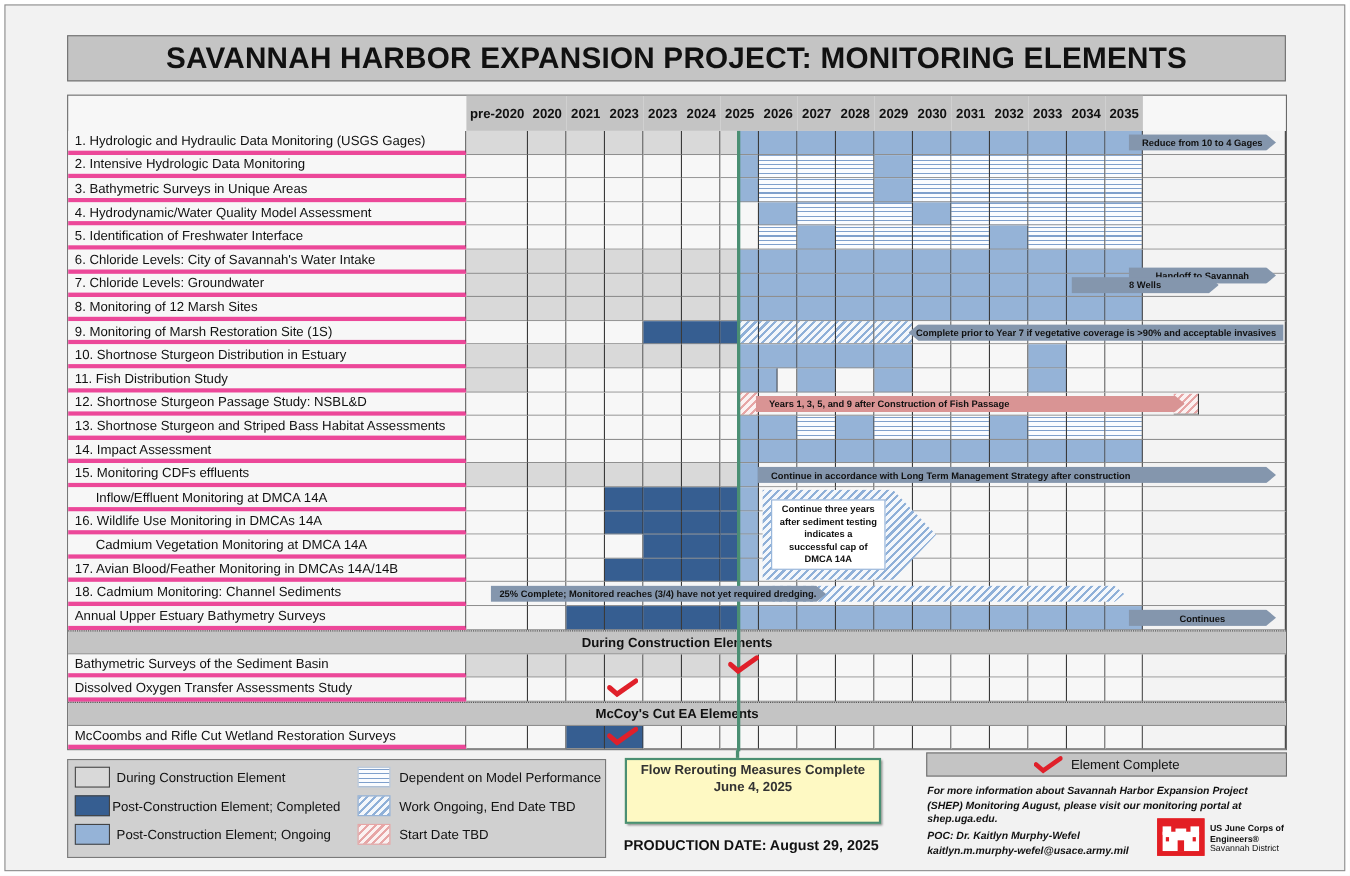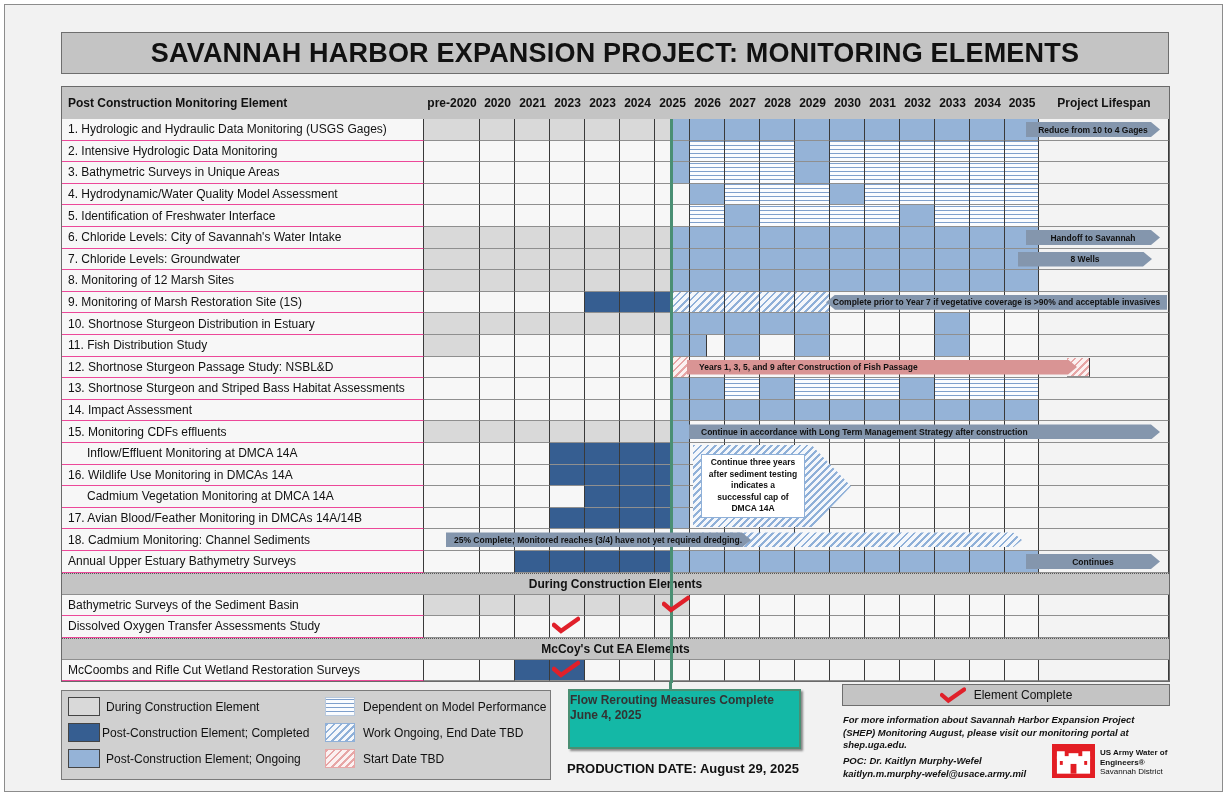--- a/index.html
+++ b/index.html
@@ -3,78 +3,76 @@
 <meta charset="utf-8">
 <style>
   * { box-sizing: border-box; margin: 0; padding: 0; }
   body { width: 1227px; height: 796px; background: #ffffff; font-family: "Liberation Sans", sans-serif; position: relative; overflow: hidden; }
   .page { position: absolute; left: 4px; top: 4px; width: 1219px; height: 788px; border: 1px solid #8c8c8c; background: #f2f2f2; }
   .title-bar { position: absolute; left: 61px; top: 32px; width: 1108px; height: 42px; background: #c4c4c4; border: 1px solid #6e6e6e; display: flex; align-items: center; justify-content: center; font-weight: bold; font-size: 27px; color: #111; letter-spacing: 0.2px; }
   .grid { position: absolute; left: 61px; top: 86px; width: 1109px; height: 596px; border: 1px solid #6a6a6a; background: #f7f7f7; }
   .hdr { position: absolute; top: 0; height: 32px; background: #c4c4c4; display: flex; align-items: center; font-weight: bold; font-size: 12px; color: #111; }
   .hdr.c { justify-content: center; }
   .cell { position: absolute; border-right: 1px solid #3a3a3a; border-bottom: 1px solid #8f8f8f; }
-  .rowlabel { position: absolute; left: 0; width: 362px; font-size: 12px; color: #111; display: flex; align-items: center; padding-left: 6px; border-right: 1px solid #3a3a3a; border-bottom: 1px solid #ec4899; background: #f7f7f7; white-space: nowrap; }
+  .rowlabel { position: absolute; left: 0; width: 362px; font-size: 12px; color: #111; display: flex; align-items: center; padding-left: 6px; border-right: 1px solid #3a3a3a; border-bottom: 4px solid #ec4899; background: #f7f7f7; white-space: nowrap; }
   .rowlabel.indent { padding-left: 25px; }
   .light { background: #d9d9d9; }
   .dark { background: #365e91; }
   .ongo { background: #95b3d7; }
   .dep { background: repeating-linear-gradient(0deg, #fafcff 0px, #fafcff 3px, #7fa0cc 3px, #7fa0cc 4px); }
   .hatch-blue { background: repeating-linear-gradient(135deg, #8fb0d8 0px, #8fb0d8 2px, #f4f7fb 2px, #f4f7fb 5px); }
   .hatch-red { background: repeating-linear-gradient(135deg, #e7a6a6 0px, #e7a6a6 2px, #fbf1f1 2px, #fbf1f1 5px); }
   .section { position: absolute; left: 0; width: 1107px; height: 22px; background: #c4c4c4; display: flex; align-items: center; justify-content: center; font-weight: bold; font-size: 12px; color: #111; border-bottom: 1px solid #8f8f8f; border-top: 1px dotted #555; }
   .green-line { position: absolute; left: 608px; top: 32px; width: 3px; height: 564px; background: #4a8f73; z-index: 5; }
   .arrow { position: absolute; height: 15px; background: #8496ad; color: #111; font-size: 8.5px; font-weight: bold; display: flex; align-items: center; justify-content: center; z-index: 6; clip-path: polygon(0 0, calc(100% - 9px) 0, 100% 50%, calc(100% - 9px) 100%, 0 100%); }
   .arrow.left { clip-path: polygon(9px 0, 100% 0, 100% 100%, 9px 100%, 0 50%); }
   .arrow.pink { background: #d99494; justify-content: flex-start; padding-left: 12px; }
   .arrow.txtl { justify-content: flex-start; padding-left: 12px; }
   .check { position: absolute; z-index: 7; width: 28px; height: 18px; }
   .callout { position: absolute; z-index: 6; }
   .legend { position: absolute; left: 61px; top: 690px; width: 490px; height: 90px; background: #d0d0d0; border: 1px solid #7a7a7a; }
   .lg-item { position: absolute; display: flex; align-items: center; font-size: 12px; color: #111; }
   .sw { width: 32px; height: 19px; border: 1px solid #444; margin-right: 6px; flex: none; }
-  .flow-box { position: absolute; left: 568px; top: 689px; width: 233px; height: 60px; background: #14b8a6; border: 2px solid #4a8f73; box-shadow: 2px 2px 2px #888; text-align: left; font-size: 12px; color: #444; line-height: 14.5px; padding-top: 2px; }
+  .flow-box { position: absolute; left: 568px; top: 689px; width: 233px; height: 60px; background: #fef9c3; border: 2px solid #4a8f73; box-shadow: 2px 2px 2px #888; text-align: center; font-size: 12px; color: #444; line-height: 14.5px; padding-top: 2px; }
   .flow-box .b { font-weight: bold; color: #333; }
   .prod { position: absolute; left: 567px; top: 761px; font-weight: bold; font-size: 13px; color: #111; }
   .complete-box { position: absolute; left: 842px; top: 684px; width: 328px; height: 22px; background: #c4c4c4; border: 1px solid #6e6e6e; display: flex; align-items: center; justify-content: center; font-size: 12px; color: #111; }
   .info { position: absolute; left: 843px; top: 714px; width: 320px; font-size: 9.5px; font-style: italic; font-weight: bold; color: #111; line-height: 12.5px; }
   .poc { position: absolute; left: 843px; top: 755px; font-size: 9.5px; font-style: italic; font-weight: bold; color: #111; line-height: 12.5px; }
   .logo { position: absolute; left: 1052px; top: 744px; width: 43px; height: 34px; background: #e31e24; border: 2px solid #e31e24; }
   .logo-text { position: absolute; left: 1100px; top: 748px; font-size: 8px; color: #111; line-height: 9.5px; }
   .logo-text b { font-weight: bold; }
 </style>
 </head>
 <body>
 
 <div class="page"></div>
 
 <div class="title-bar">SAVANNAH HARBOR EXPANSION PROJECT: MONITORING ELEMENTS</div>
 
 <div class="grid" id="grid">
-  <div class="hdr" style="left:0;width:362px;padding-left:6px;">Post Construction Monitoring Element</div>
   <div id="year-headers">
       <div class="hdr c" style="left: 362px; width: 56px;">pre-2020</div>
       <div class="hdr c" style="left: 418px; width: 35px;">2020</div>
       <div class="hdr c" style="left: 453px; width: 35px;">2021</div>
       <div class="hdr c" style="left: 488px; width: 35px;">2023</div>
       <div class="hdr c" style="left: 523px; width: 35px;">2023</div>
       <div class="hdr c" style="left: 558px; width: 35px;">2024</div>
       <div class="hdr c" style="left: 593px; width: 35px;">2025</div>
       <div class="hdr c" style="left: 628px; width: 35px;">2026</div>
       <div class="hdr c" style="left: 663px; width: 35px;">2027</div>
       <div class="hdr c" style="left: 698px; width: 35px;">2028</div>
       <div class="hdr c" style="left: 733px; width: 35px;">2029</div>
       <div class="hdr c" style="left: 768px; width: 35px;">2030</div>
       <div class="hdr c" style="left: 803px; width: 35px;">2031</div>
       <div class="hdr c" style="left: 838px; width: 35px;">2032</div>
       <div class="hdr c" style="left: 873px; width: 35px;">2033</div>
       <div class="hdr c" style="left: 908px; width: 35px;">2034</div>
       <div class="hdr c" style="left: 943px; width: 34px;">2035</div>
     </div>
-  <div class="hdr c" style="left:977px;width:130px;font-size:12px;">Project Lifespan</div>
   <div id="cells">
       <div class="rowlabel" style="top: 32px; height: 21.6px;">1. Hydrologic and Hydraulic Data Monitoring (USGS Gages)</div>
       <div class="cell" style="left: 362px; top: 32px; width: 56px; height: 21.6px; background: rgb(217, 217, 217);"></div>
       <div class="cell" style="left: 418px; top: 32px; width: 35px; height: 21.6px; background: rgb(217, 217, 217);"></div>
       <div class="cell" style="left: 453px; top: 32px; width: 35px; height: 21.6px; background: rgb(217, 217, 217);"></div>
       <div class="cell" style="left: 488px; top: 32px; width: 35px; height: 21.6px; background: rgb(217, 217, 217);"></div>
       <div class="cell" style="left: 523px; top: 32px; width: 35px; height: 21.6px; background: rgb(217, 217, 217);"></div>
       <div class="cell" style="left: 558px; top: 32px; width: 35px; height: 21.6px; background: rgb(217, 217, 217);"></div>
       <div class="cell" style="left: 593px; top: 32px; width: 17px; height: 21.6px; background: rgb(217, 217, 217);"></div>
       <div class="cell" style="left: 610px; top: 32px; width: 18px; height: 21.6px; background: rgb(149, 179, 215);"></div>
@@ -549,22 +547,22 @@
       <svg viewBox="0 0 28 18" class="check" style="left: 600px; top: 507.6px;">
         <path d="M2 9 L9 15 L26 3" stroke="#e0202a" stroke-width="4.5" fill="none" stroke-linecap="round"></path>
       </svg>
       <svg viewBox="0 0 28 18" class="check" style="left: 490px; top: 529.2px;">
         <path d="M2 9 L9 15 L26 3" stroke="#e0202a" stroke-width="4.5" fill="none" stroke-linecap="round"></path>
       </svg>
       <svg viewBox="0 0 28 18" class="check" style="left: 490px; top: 572.8px;">
         <path d="M2 9 L9 15 L26 3" stroke="#e0202a" stroke-width="4.5" fill="none" stroke-linecap="round"></path>
       </svg>
       <div class="arrow " style="left: 964px; top: 35px; width: 134px;">Reduce from 10 to 4 Gages</div>
-      <div class="arrow " style="left: 964px; top: 143px; width: 134px;">Handoff to Savannah</div>
-      <div class="arrow " style="left: 956px; top: 164.6px; width: 134px;">8 Wells</div>
+      <div class="arrow " style="left: 964px; top: 156px; width: 134px;">Handoff to Savannah</div>
+      <div class="arrow " style="left: 912px; top: 164.6px; width: 134px;">8 Wells</div>
       <div class="arrow left" style="left: 764px; top: 207.8px; width: 341px;">Complete prior to Year 7 if vegetative coverage is &gt;90% and acceptable invasives</div>
       <div class="arrow pink" style="left: 625px; top: 272.6px; width: 390px; height: 15px;">Years 1, 3, 5, and 9 after Construction of Fish Passage</div>
       <div class="cell" style="left: 1005px; top: 270.6px; width: 23px; height: 19.6px; background: repeating-linear-gradient(135deg, rgb(231, 166, 166) 0px, rgb(231, 166, 166) 2px, rgb(251, 241, 241) 2px, rgb(251, 241, 241) 5px);"></div>
       <div class="arrow txtl" style="left: 627px; top: 337.4px; width: 471px;">Continue in accordance with Long Term Management Strategy after construction</div>
       <div class="arrow " style="left: 964px; top: 467px; width: 134px;">Continues</div>
       <div class="arrow" style="left: 640px; top: 445.4px; width: 320px; background: repeating-linear-gradient(135deg, rgb(143, 176, 216) 0px, rgb(143, 176, 216) 2px, rgb(244, 247, 251) 2px, rgb(244, 247, 251) 5px);"></div>
       <div class="arrow txtl" style="left: 384px; top: 445.4px; width: 305px; clip-path: polygon(0px 0px, calc(100% - 9px) 0px, 100% 50%, calc(100% - 9px) 100%, 0px 100%); padding-left: 8px;">25% Complete; Monitored reaches (3/4) have not yet required dredging.</div>
       <div class="callout" style="left: 631px; top: 358px; width: 158px; height: 82.4px; background: repeating-linear-gradient(135deg, rgb(143, 176, 216) 0px, rgb(143, 176, 216) 2px, rgb(244, 247, 251) 2px, rgb(244, 247, 251) 5px); clip-path: polygon(0px 0px, 75% 0px, 100% 50%, 75% 100%, 0px 100%);"></div>
       <div class="callout" style="left: 639px; top: 367px; width: 104px; height: 64.4px; background: rgb(255, 255, 255); border: 1px solid rgb(143, 176, 216); font-size: 8.5px; font-weight: bold; text-align: center; display: flex; align-items: center; justify-content: center; padding: 2px 6px; line-height: 11.5px; color: rgb(17, 17, 17); z-index: 7;">Continue three years after sediment testing indicates a successful cap of DMCA 14A</div>
     </div>
@@ -621,16 +619,16 @@
     <rect x="3" y="10" width="34" height="18" fill="#fff"></rect>
     <rect x="3" y="5" width="8" height="8" fill="#fff"></rect>
     <rect x="29" y="5" width="8" height="8" fill="#fff"></rect>
     <rect x="15" y="7" width="10" height="6" fill="#fff"></rect>
     <rect x="17" y="18" width="6" height="10" fill="#e31e24"></rect>
     <rect x="6" y="15" width="3" height="4" fill="#e31e24"></rect>
     <rect x="31" y="15" width="3" height="4" fill="#e31e24"></rect>
   </svg>
 </div>
 <div class="logo-text">
-  <div><b>US Army Water of</b></div>
+  <div><b>US June Corps of</b></div>
   <div><b>Engineers®</b></div>
   <div>Savannah District</div>
 </div>
 
 </body></html>

